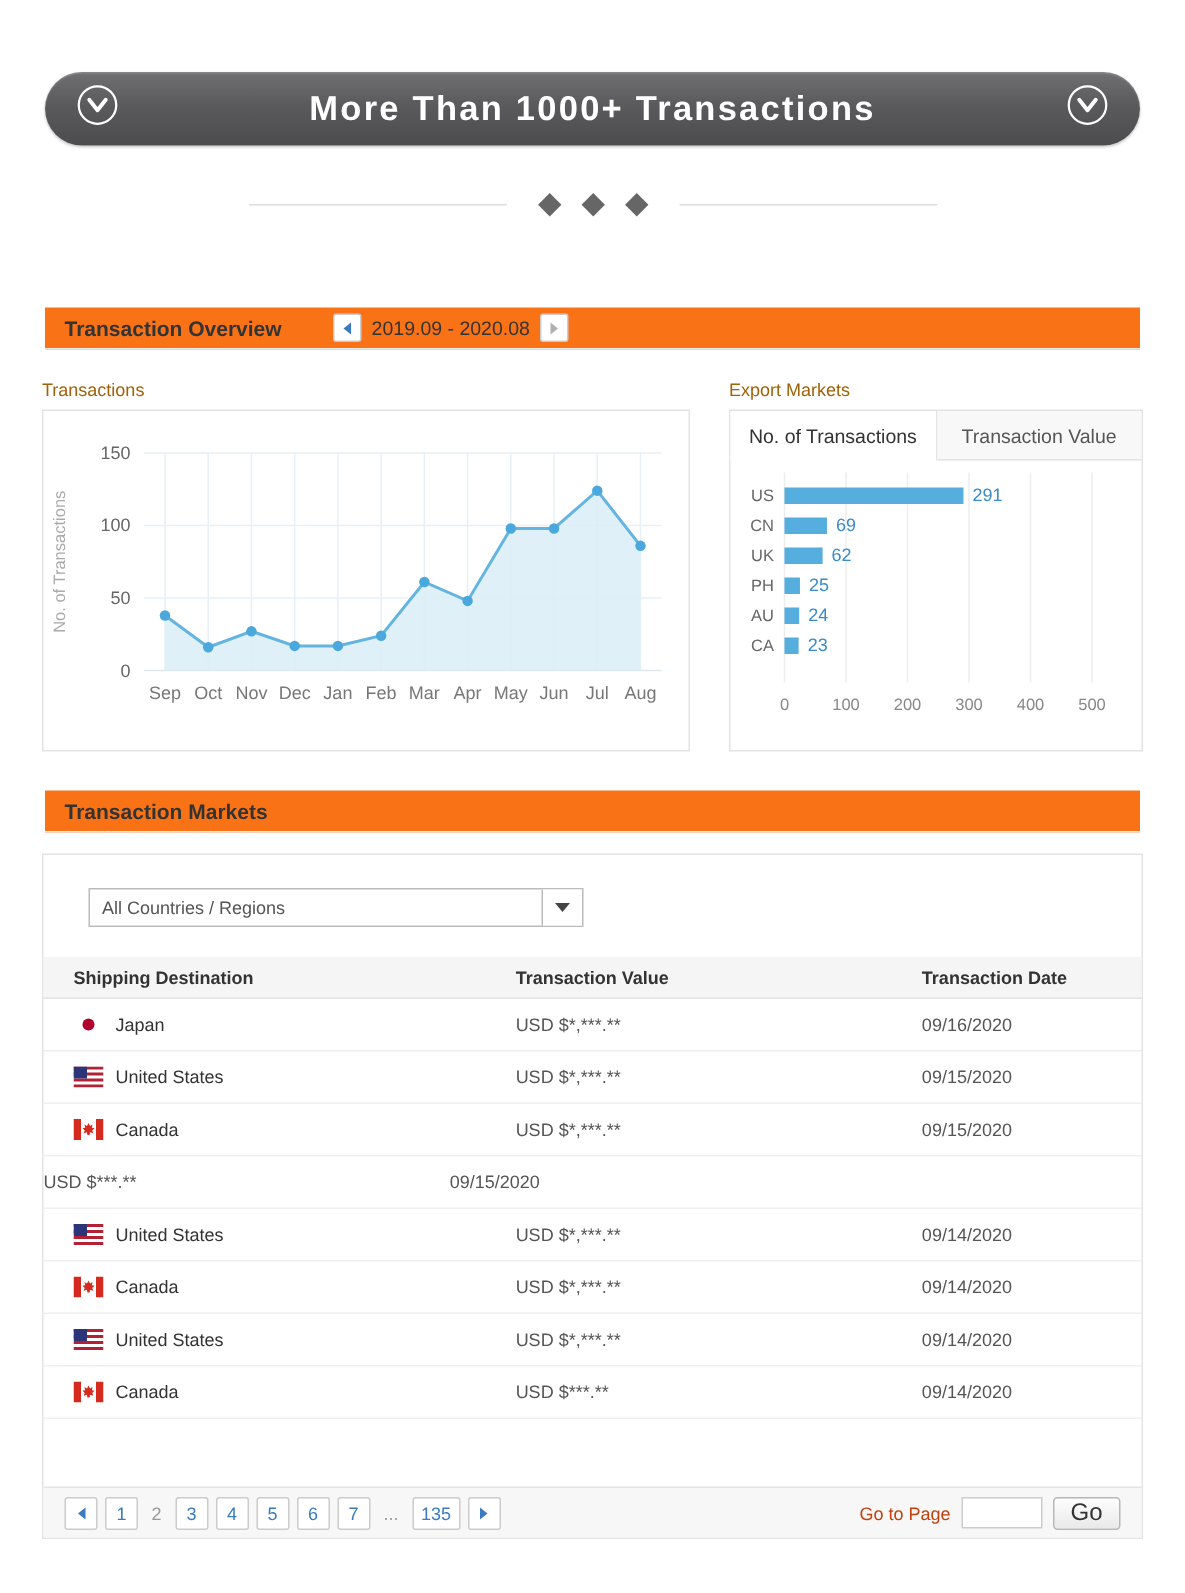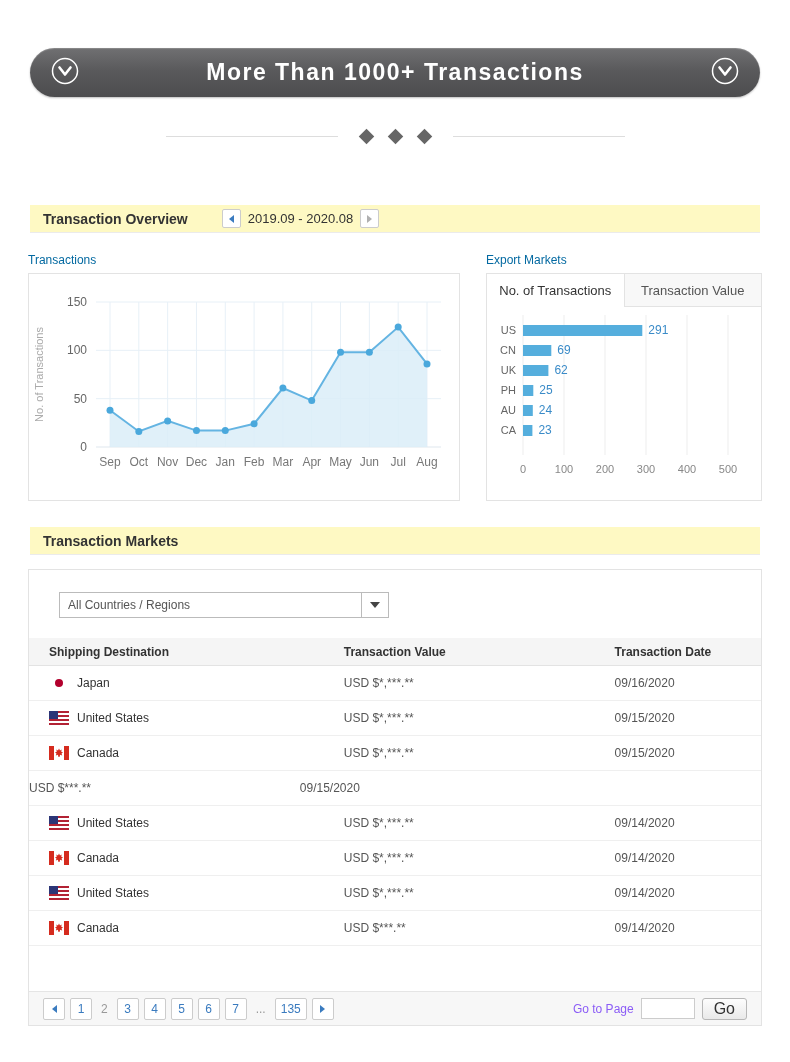--- a/index.html
+++ b/index.html
@@ -11,36 +11,36 @@
     display:flex; align-items:center; justify-content:space-between; padding:0 20px;
     box-shadow:inset 0 1px 1px rgba(255,255,255,.18), 0 1px 2px rgba(0,0,0,.25); }
   .banner-title { color:#fff; font-size:23px; font-weight:bold; letter-spacing:1.5px; }
 
   
   .divider { display:flex; align-items:center; justify-content:center; margin-top:30px; height:18px; }
   .div-line { width:172px; height:1px; background:#ddd; margin:0 14px; }
   .diamond { width:11px; height:11px; background:#666; transform:rotate(45deg); margin:0 9px; }
 
   
-  .section-bar { margin:0 30px; background:#fef9c3; height:28px; display:flex; align-items:center;
+  .section-bar { margin:0 30px; background:#f97316; height:28px; display:flex; align-items:center;
     padding:0 13px; border-bottom:1px solid #ebebeb; }
   .section-title { font-size:14px; font-weight:bold; color:#333; }
   .sb-overview { margin-top:60px; }
   .sb-details  { margin-top:26px; }
 
   .date-nav { display:flex; align-items:center; margin-left:34px; gap:7px; }
   .nav-btn { width:19px; height:19px; border:1px solid #ccc; background:#fff; border-radius:2px;
     display:flex; align-items:center; justify-content:center; cursor:pointer; }
   .tri-left  { width:0; height:0; border-top:4px solid transparent; border-bottom:4px solid transparent; border-right:5px solid #3a7bbf; }
   .tri-right { width:0; height:0; border-top:4px solid transparent; border-bottom:4px solid transparent; border-left:5px solid #b0b0b0; }
   .date-range { font-size:13px; color:#333; }
 
   
   .charts-row { display:flex; justify-content:space-between; margin:20px 28px 0; }
-  .chart-label { font-size:12px; color:#0369a1; margin-bottom:6px; }
+  .chart-label { font-size:12px; color:#a16207; margin-bottom:6px; }
   .chart-panel { border:1px solid #e3e3e3; background:#fff; }
   .left-col  { width:432px; }
   .left-col .chart-panel { width:432px; height:228px; }
   .right-col { width:276px; }
   .right-col .chart-panel { width:276px; height:228px; }
 
   .tabs { display:flex; height:33px; }
   .tab { flex:1; display:flex; align-items:center; justify-content:center; font-size:13px; cursor:pointer; }
   .tab.active { background:#fff; color:#333; border-right:1px solid #e3e3e3; }
   .tab.inactive { background:#f8f8f8; color:#555; border-bottom:1px solid #e3e3e3; }
@@ -69,21 +69,21 @@
 
   .dp-footer { margin-top:auto; height:34px; background:#f7f7f7; border-top:1px solid #e5e5e5;
     display:flex; align-items:center; justify-content:space-between; padding:0 14px; }
   .pager { display:flex; align-items:center; gap:5px; }
   .pg-btn { min-width:22px; height:22px; border:1px solid #ccc; background:#fff; border-radius:2px;
     display:flex; align-items:center; justify-content:center; font-size:12px; color:#3a7bbf; padding:0 5px; cursor:pointer; }
   .pg-plain { border:none; background:none; color:#999; font-size:12px; padding:0 4px; }
   .pg-tri-left  { width:0; height:0; border-top:4px solid transparent; border-bottom:4px solid transparent; border-right:5px solid #3a7bbf; }
   .pg-tri-right { width:0; height:0; border-top:4px solid transparent; border-bottom:4px solid transparent; border-left:5px solid #3a7bbf; }
   .goto { display:flex; align-items:center; gap:7px; }
-  .goto-label { font-size:12px; color:#8b5cf6; }
+  .goto-label { font-size:12px; color:#c2410c; }
   .goto-input { width:54px; height:21px; border:1px solid #ccc; font-size:12px; padding:0 4px; }
   .go-btn { height:22px; padding:0 11px; font-size:16px; color:#333; border:1px solid #b7b7b7; border-radius:3px;
     background:linear-gradient(180deg,#fdfdfd,#e9e9e9); cursor:pointer; font-family:"Liberation Sans",sans-serif; }
 </style>
 </head>
 <body>
 
 <div class="banner">
   <span>
     <svg width="30" height="30" viewBox="0 0 30 30">

